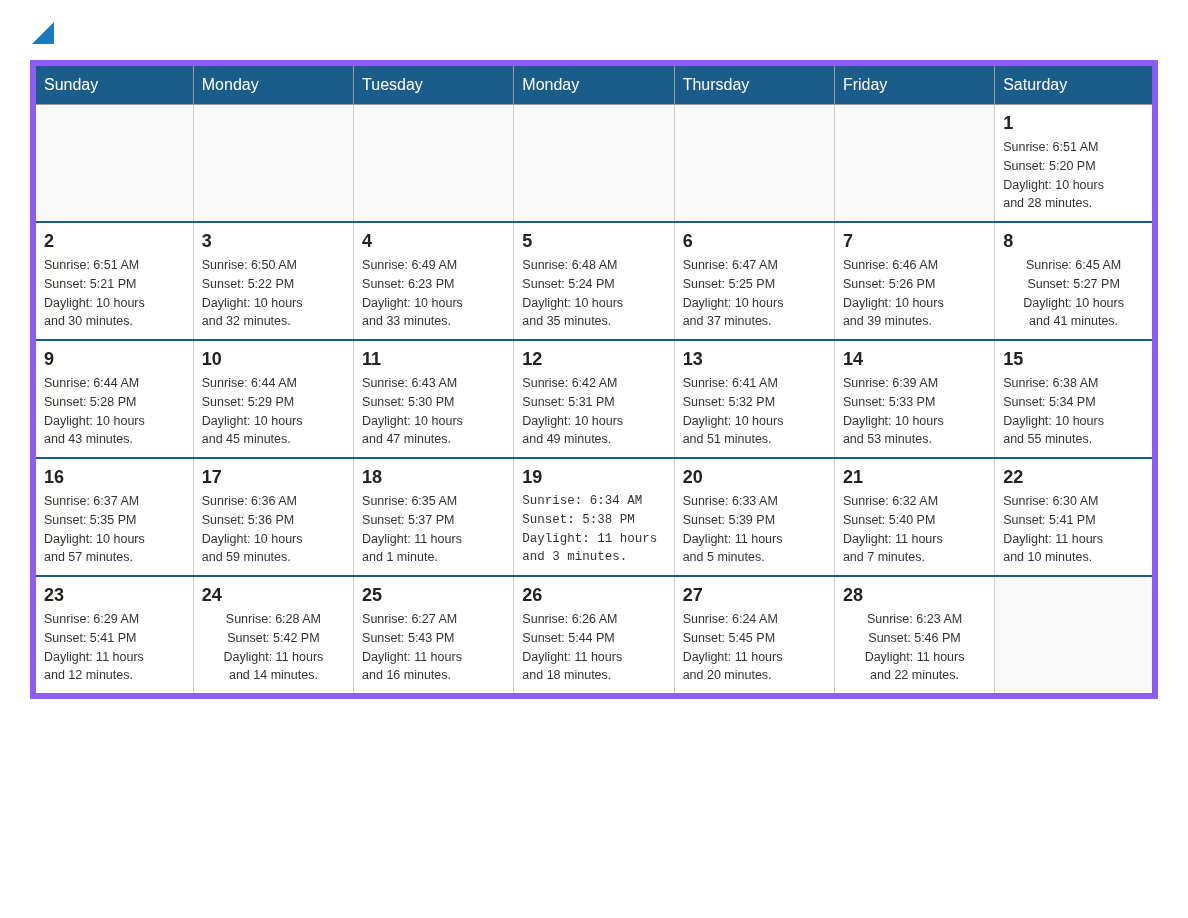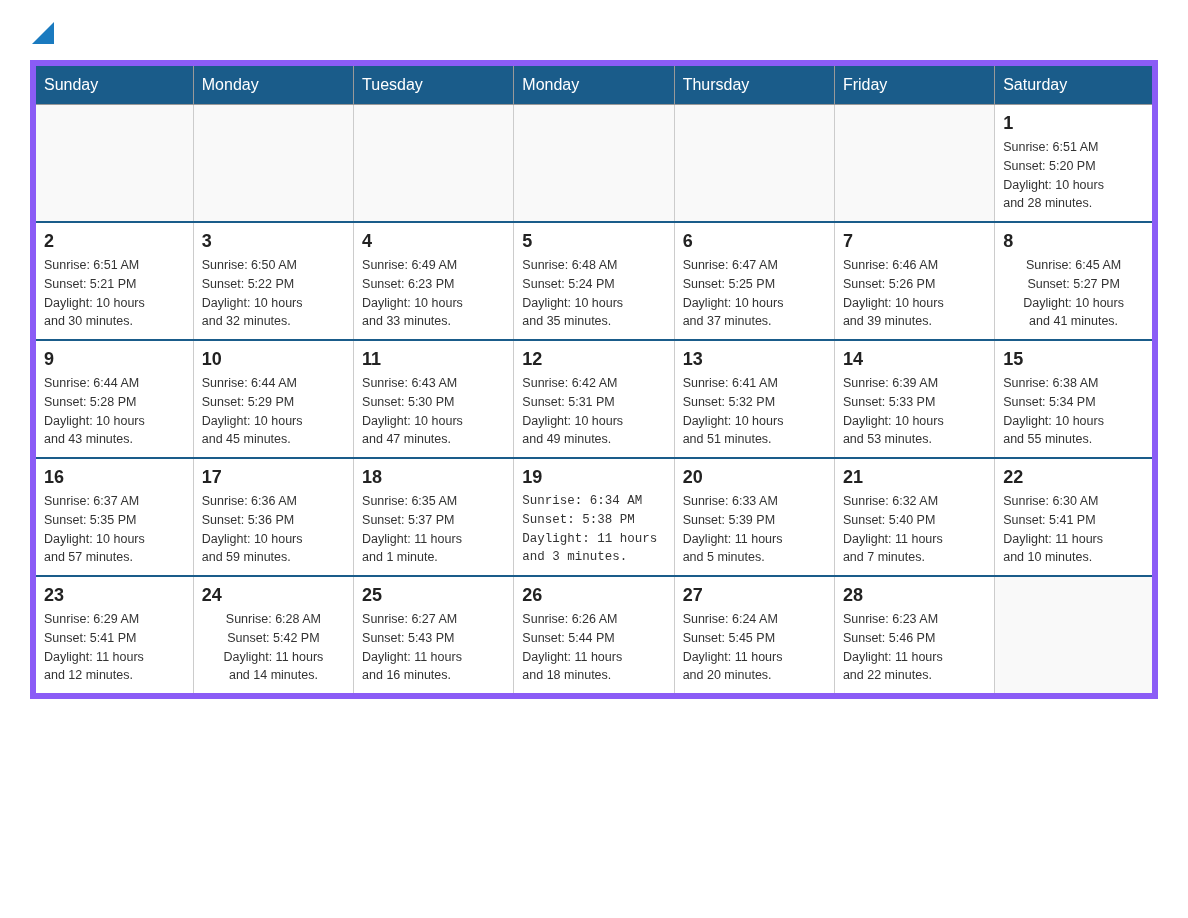--- a/index.html
+++ b/index.html
@@ -333,21 +333,21 @@
         </td>
         <td>
           <span class="day-number">27</span>
           <div class="day-info" style="white-space: pre-line;">Sunrise: 6:24 AM
 Sunset: 5:45 PM
 Daylight: 11 hours
 and 20 minutes.</div>
         </td>
         <td>
           <span class="day-number">28</span>
-          <div class="day-info" style="white-space: pre-line;">Sunrise: 6:23 AM
+          <div class="day-info" style="white-space: pre-line; text-align: center;">Sunrise: 6:23 AM
 Sunset: 5:46 PM
 Daylight: 11 hours
 and 22 minutes.</div>
         </td>
         <td class="empty-cell"></td>
       </tr>
     </tbody>
 </table>
 
 </body></html>

